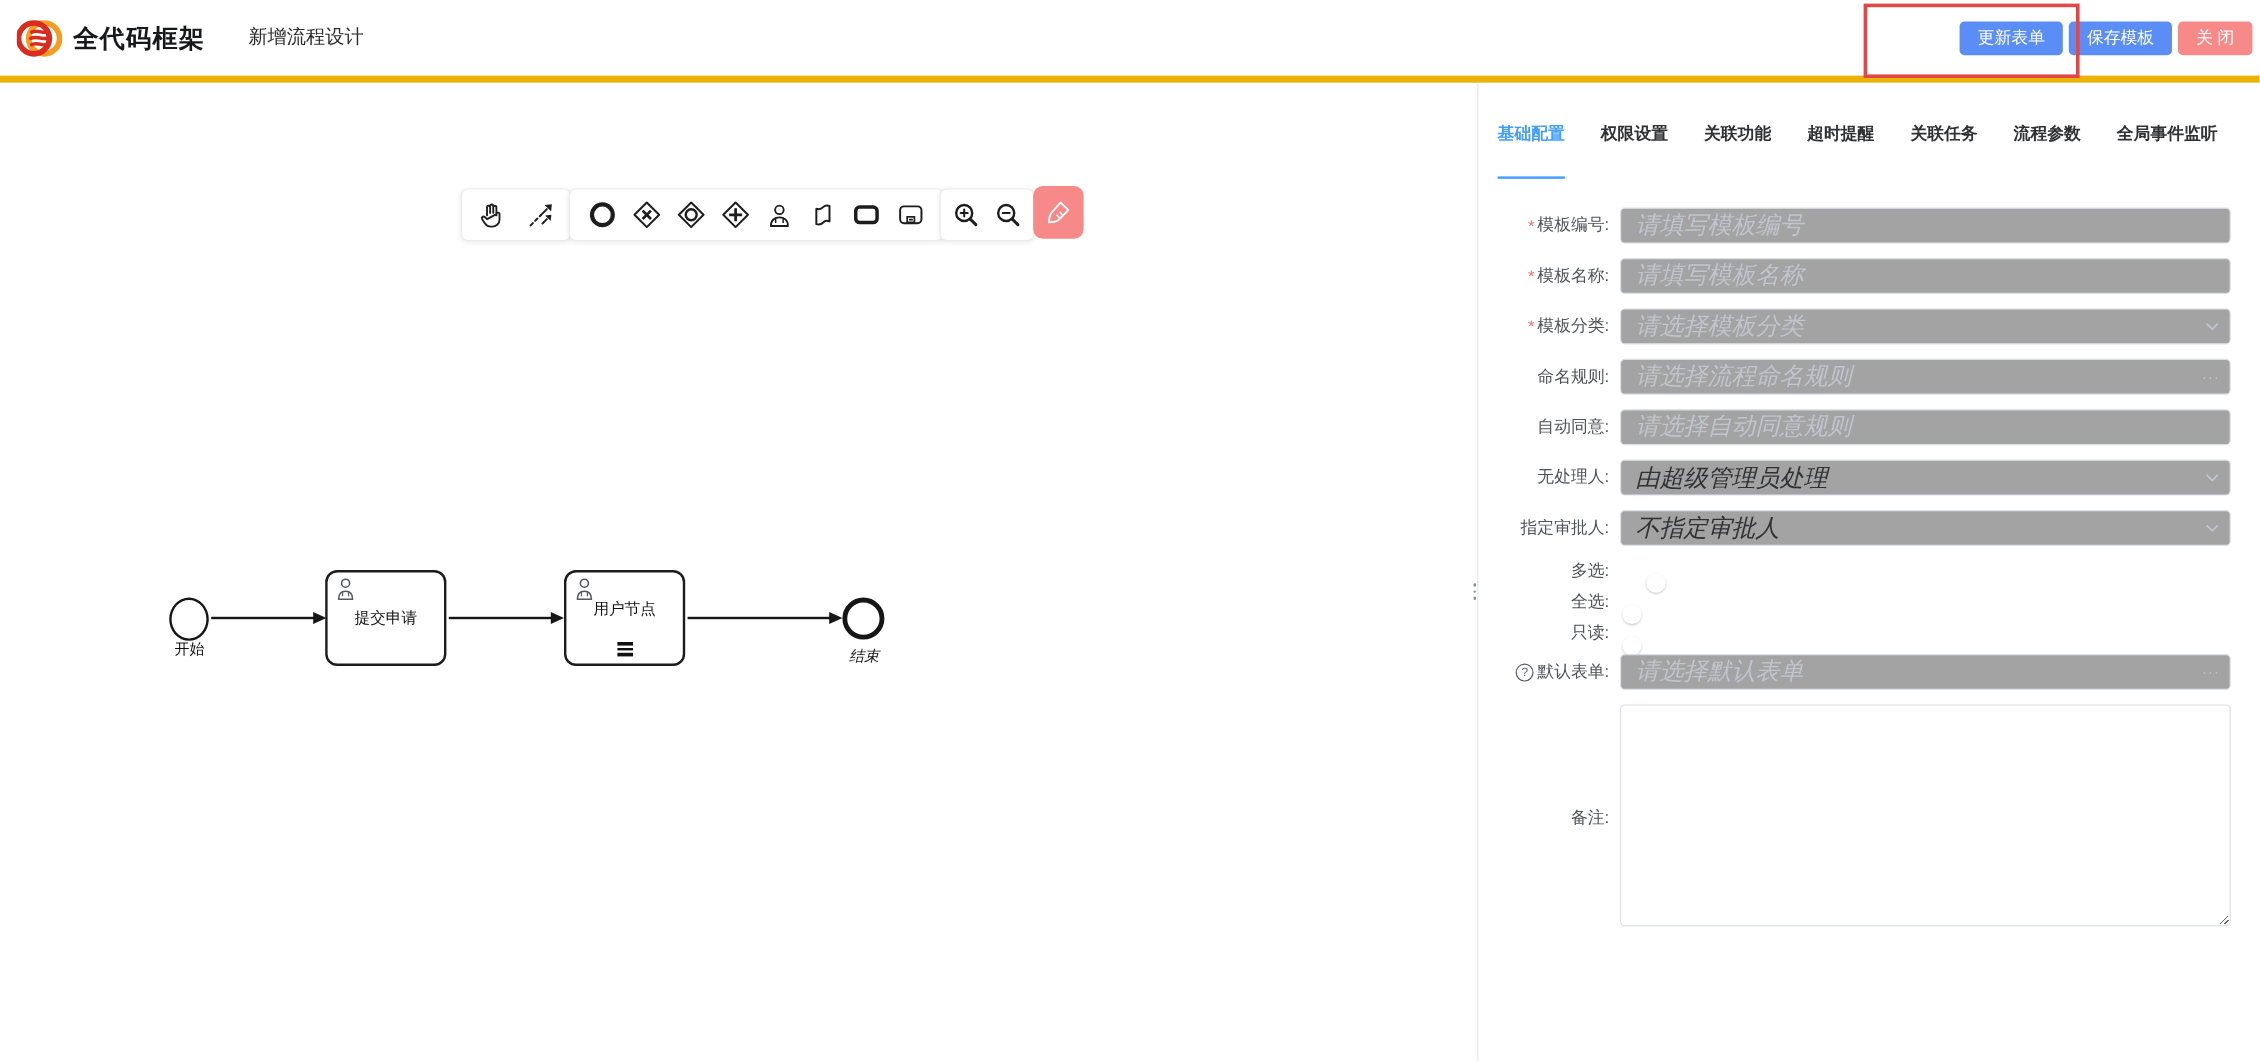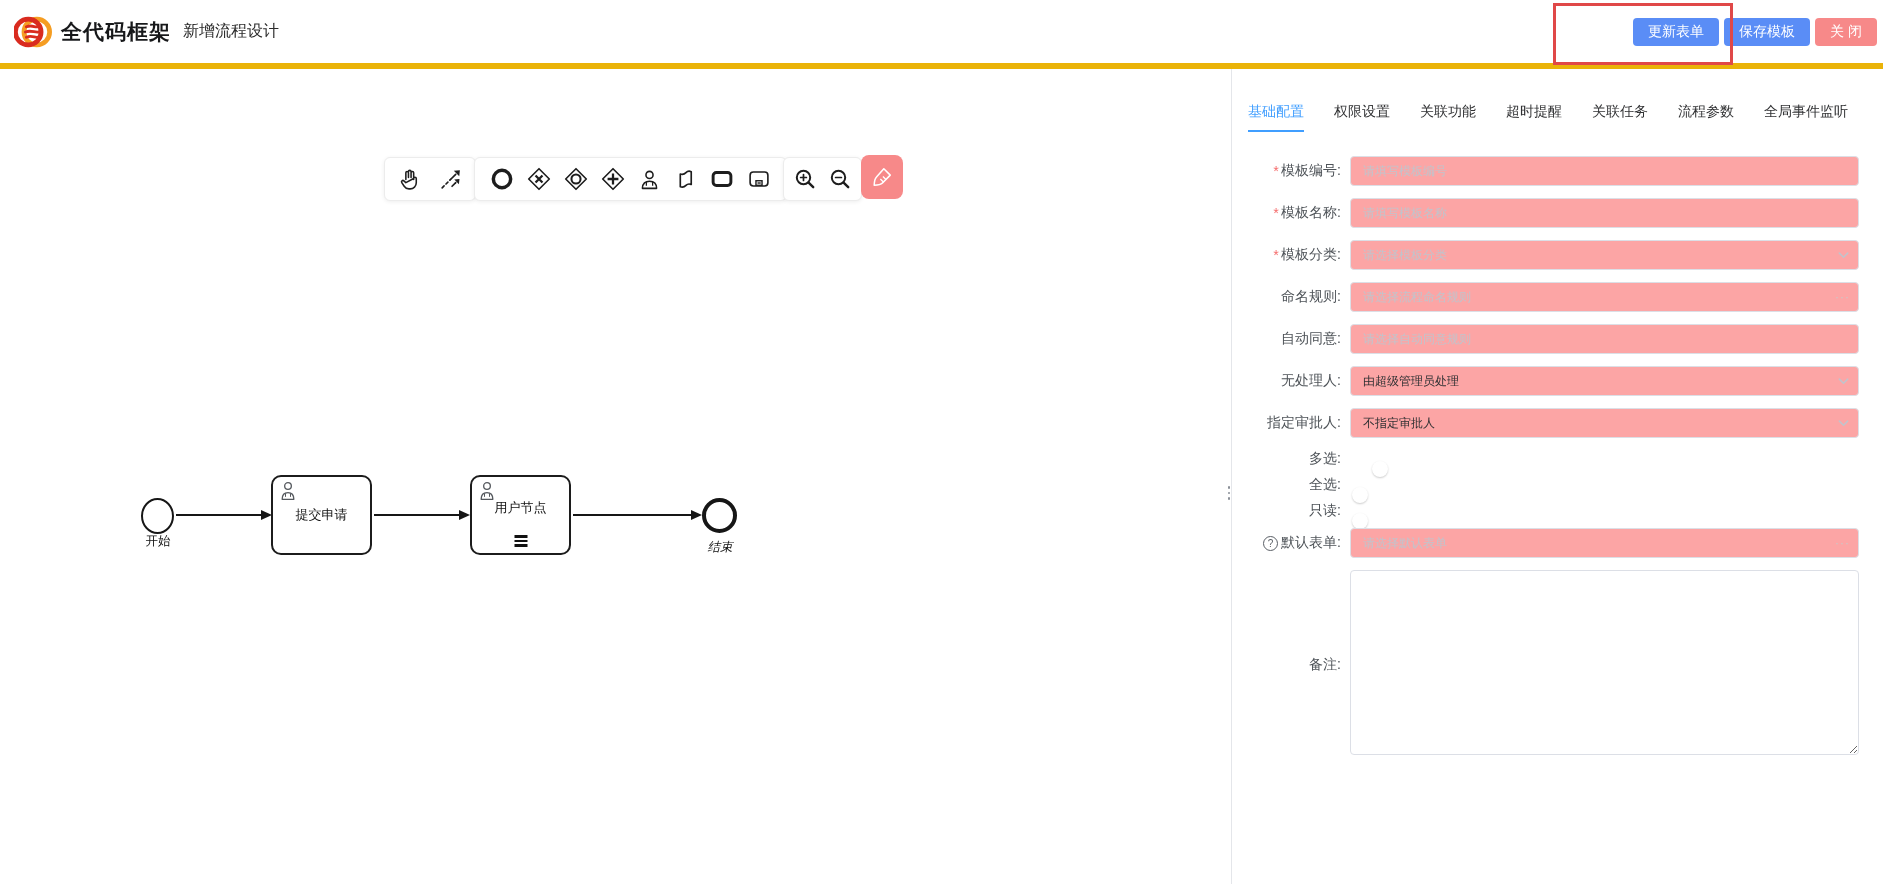--- a/index.html
+++ b/index.html
@@ -5,21 +5,21 @@
   * { box-sizing: border-box; margin: 0; padding: 0; }
   html,body { width:1883px; height:884px; overflow:hidden; background:#fff;
     font-family:"Liberation Sans","DejaVu Sans",sans-serif; color:#303133; }
 
   
   .header { position:absolute; left:0; top:0; width:1883px; height:69px;
     display:flex; align-items:center; padding:0 6px 0 14px;
     background:#fff; border-bottom:6px solid #eab308; }
   .brand-logo { width:38px; height:38px; flex:none; }
   .brand-text { margin-left:9px; font-size:21px; font-weight:700; color:#17181a; letter-spacing:1px; }
-  .page-title { margin-left:12px; font-size:16px; color:#2b2b2b; }
+  .page-title { margin-left:36px; font-size:16px; color:#2b2b2b; }
   .hspacer { flex:1; }
   .hbtn { height:28px; padding:0 15px; margin-left:5px; border:none; border-radius:4px;
     font-size:14px; color:#fff; background:#5a8df6; cursor:pointer;
     font-family:inherit; display:flex; align-items:center; }
   .hbtn.danger { background:#f78989; }
   .annotation-box { position:absolute; left:1553px; top:3px; width:180px; height:62px;
     border:3px solid #e04848; z-index:50; pointer-events:none; }
 
   
   .tcard { position:absolute; top:88px; height:44px; display:flex; align-items:center;
@@ -56,33 +56,33 @@
   
   .panel { position:absolute; left:1231px; top:69px; width:652px; height:815px;
     background:#fff; border-left:1px solid #e4e6ea; padding:14px 12px 0 16px; }
   .drag-handle { position:absolute; left:1226px; top:486px; width:6px; display:flex;
     flex-direction:column; gap:3px; align-items:center; z-index:5; cursor:col-resize; }
   .drag-handle i { width:2.5px; height:2.5px; border-radius:50%; background:#8a8f97; display:block; }
   .panel-titlebar { display:flex; align-items:flex-start; }
   .panel-title { font-size:15px; color:#2d2d2d; font-weight:500; }
   .collapse-btn { margin-left:auto; margin-right:2px; cursor:pointer; margin-top:-4px; }
   .tabs { display:flex; gap:30px; margin-top:20px; }
-  .tab { font-size:14px; color:#303133; padding-bottom:9px; cursor:pointer; border-bottom:2px solid transparent; }
+  .tab { font-size:14px; color:#303133; padding-bottom:26px; cursor:pointer; border-bottom:2px solid transparent;font-weight:bold; }
   .tab.active { color:#409eff; border-bottom-color:#409eff; }
 
   .form { margin-top:24px; }
   .frow { display:flex; align-items:center; margin-bottom:12px; }
   .frow.switch-row { margin-bottom:8px; }
   .flabel { flex:none; width:102px; text-align:right; font-size:14px; color:#4e5358;
     padding-right:9px; display:flex; justify-content:flex-end; align-items:center; gap:2px;
     white-space:nowrap; }
   .req { color:#f56c6c; margin-right:1px; }
   .fctrl { flex:1; margin-right:12px; position:relative; }
   .fctrl input { width:100%; height:30px; border:1px solid #dcdfe6; border-radius:4px;
-    padding:0 28px 0 12px; font-size:12px; color:#303133; outline:none; font-family:inherit; background:#fca5a5; }
+    padding:0 28px 0 12px; font-size:20px; color:#303133; outline:none; font-family:inherit; background:#a3a3a3;font-style:italic; }
   .fctrl input.noicon { padding-right:12px; }
   .fctrl input::placeholder { color:#c0c4cc; }
   .suffix { position:absolute; right:9px; top:50%; transform:translateY(-50%);
     color:#c0c4cc; font-size:13px; line-height:1; pointer-events:none; display:flex; align-items:center; }
   .ellipsis-suffix { letter-spacing:1px; font-size:12px; color:#c9c9c9; }
   .help-icon { margin-right:1px; width:15px; height:15px; border:1.2px solid #5a5f66;
     border-radius:50%; display:inline-flex; align-items:center; justify-content:center;
     font-size:10px; color:#5a5f66; flex:none; }
   .switch { width:40px; height:20px; border-radius:10px; background:#c3c8cf; position:relative;
     cursor:pointer; flex:none; }

